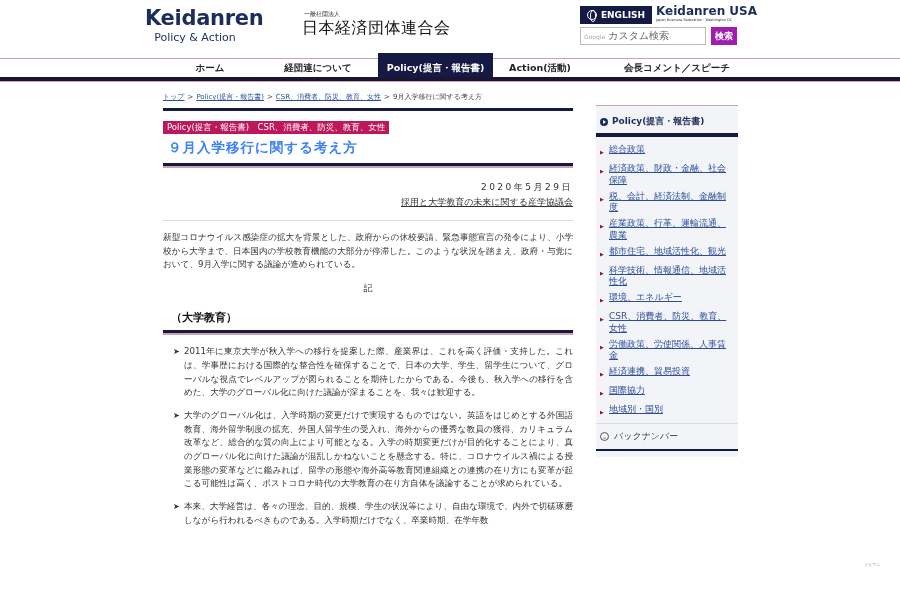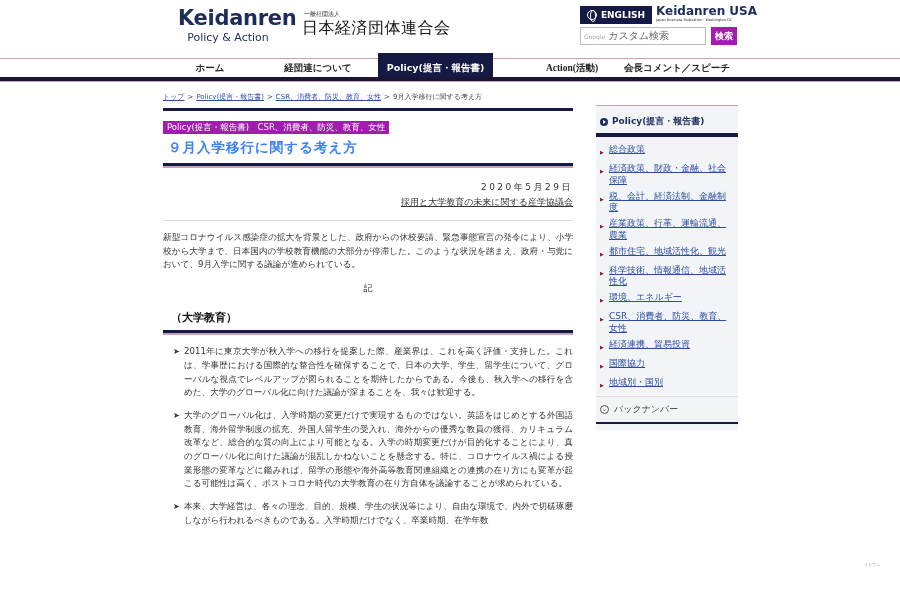--- a/index.html
+++ b/index.html
@@ -1,21 +1,21 @@
 <!DOCTYPE html>
 <html><head>
 <meta charset="utf-8">
 <style>
   * { box-sizing: border-box; margin: 0; padding: 0; }
   html, body { width: 900px; height: 600px; overflow: hidden; background: #ffffff; }
   body { font-family: "DejaVu Sans", "Liberation Sans", sans-serif; color: #222; position: relative; }
 
   
   .header { position: absolute; left: 0; top: 0; width: 900px; height: 58px; }
-  .logo { position: absolute; left: 178px; top: 6px; width: 100px; text-align: center; }
+  .logo { position: absolute; left: 145px; top: 6px; width: 100px; text-align: center; }
   .logo-main { font-family: "DejaVu Sans", sans-serif; font-size: 21px; font-weight: bold; color: #1c2d5c; letter-spacing: -0.3px; line-height: 24px; }
   .logo-sub { font-size: 11px; color: #1c2d5c; line-height: 13px; margin-top: 1px; }
   .org { position: absolute; left: 302px; top: 10px; }
   .org-small { font-size: 6px; color: #222; line-height: 8px; margin-left: 2px; }
   .org-name { font-family: "DejaVu Serif", serif; font-size: 16px; color: #111; line-height: 20px; letter-spacing: 0.5px; }
 
   .english-btn { position: absolute; left: 580px; top: 6px; width: 72px; height: 18px; background: #141a44; color: #fff; font-size: 9px; font-weight: bold; display: flex; align-items: center; justify-content: center; gap: 4px; }
   .globe { width: 10px; height: 10px; border: 1px solid #fff; border-radius: 50%; position: relative; }
   .globe::before { content: ""; position: absolute; left: 2px; top: -1px; width: 4px; height: 10px; border: 1px solid #fff; border-radius: 50%; }
   .usa { position: absolute; left: 656px; top: 4px; }
@@ -36,21 +36,21 @@
 
   
   .breadcrumb { position: absolute; left: 163px; top: 92px; font-size: 7px; color: #444; white-space: nowrap; }
   .breadcrumb a { color: #2c4f9c; text-decoration: underline; }
   .breadcrumb .sep { margin: 0 3px; color: #444; }
 
   
   .main { position: absolute; left: 163px; top: 108px; width: 410px; }
   .rule-thick { height: 3px; background: #141a44; }
   .rule-pink { height: 2px; background: #c9a3ad; }
-  .category-bar { display: inline-block; margin-top: 10px; background: #a21caf; color: #fff; font-size: 8.5px; padding: 1px 4px; line-height: 11px; }
+  .category-bar { display: inline-block; margin-top: 10px; background: #be185d; color: #fff; font-size: 8.5px; padding: 1px 4px; line-height: 11px; }
   .page-title { font-size: 13.5px; font-weight: bold; color: #3b82f6; margin: 4px 0 0 5px; letter-spacing: 1px; line-height: 18px; }
   .title-rule { margin-top: 7px; }
   .date { text-align: right; font-size: 9px; color: #333; margin-top: 13px; letter-spacing: 2.5px; line-height: 12px; }
   .author { text-align: right; font-size: 9px; color: #333; line-height: 12px; margin-top: 3px; text-decoration: underline; }
   .hr-light { height: 1px; background: #ddd; margin-top: 12px; }
   .para { font-size: 8.6px; line-height: 13.7px; color: #333; margin-top: 10px; text-align: justify; }
   .para + .para { margin-top: 7px; }
   .ki { text-align: center; font-size: 9px; color: #333; margin-top: 10px; }
   .section-head { font-size: 11px; font-weight: bold; color: #111; margin: 16px 0 0 8px; line-height: 14px; }
   .section-rule { margin-top: 5px; }
@@ -104,21 +104,21 @@
     <span class="search-ph">カスタム検索</span>
   </div>
   <div class="search-btn">検索</div>
 </div>
 
 <div class="nav-topline"></div>
 <div class="nav">
   <div class="nav-item" style="left:160px;width:100px;">ホーム</div>
   <div class="nav-item" style="left:262px;width:112px;">経団連について</div>
   <div class="nav-item active" style="left:378px;width:115px;">Policy(提言・報告書)</div>
-  <div class="nav-item" style="left:516px;width:112px;font-family:Liberation Serif, serif;">Action(活動)</div>
+  <div class="nav-item" style="left:484px;width:112px;">Action(活動)</div>
   <div class="nav-item" style="left:612px;width:130px;">会長コメント／スピーチ</div>
 </div>
 <div class="nav-bottom"></div>
 <div class="nav-bottom2"></div>
 
 <div class="breadcrumb">
   <a>トップ</a><span class="sep">&gt;</span><a>Policy(提言・報告書)</a><span class="sep">&gt;</span><a>CSR、消費者、防災、教育、女性</a><span class="sep">&gt;</span><span>9月入学移行に関する考え方</span>
 </div>
 
 <div class="main">
@@ -190,20 +190,24 @@
     <div class="sb-item">
         <span class="sb-arrow">▶</span>
         <a class="sb-link">環境、エネルギー</a>
       </div>
     <div class="sb-item">
         <span class="sb-arrow">▶</span>
         <a class="sb-link">CSR、消費者、防災、教育、女性</a>
       </div>
     <div class="sb-item">
         <span class="sb-arrow">▶</span>
+        <a class="sb-link">労働政策、労使関係、人事賃金</a>
+      </div>
+    <div class="sb-item">
+        <span class="sb-arrow">▶</span>
         <a class="sb-link">経済連携、貿易投資</a>
       </div>
     <div class="sb-item">
         <span class="sb-arrow">▶</span>
         <a class="sb-link">国際協力</a>
       </div>
     <div class="sb-item">
         <span class="sb-arrow">▶</span>
         <a class="sb-link">地域別・国別</a>
       </div>

